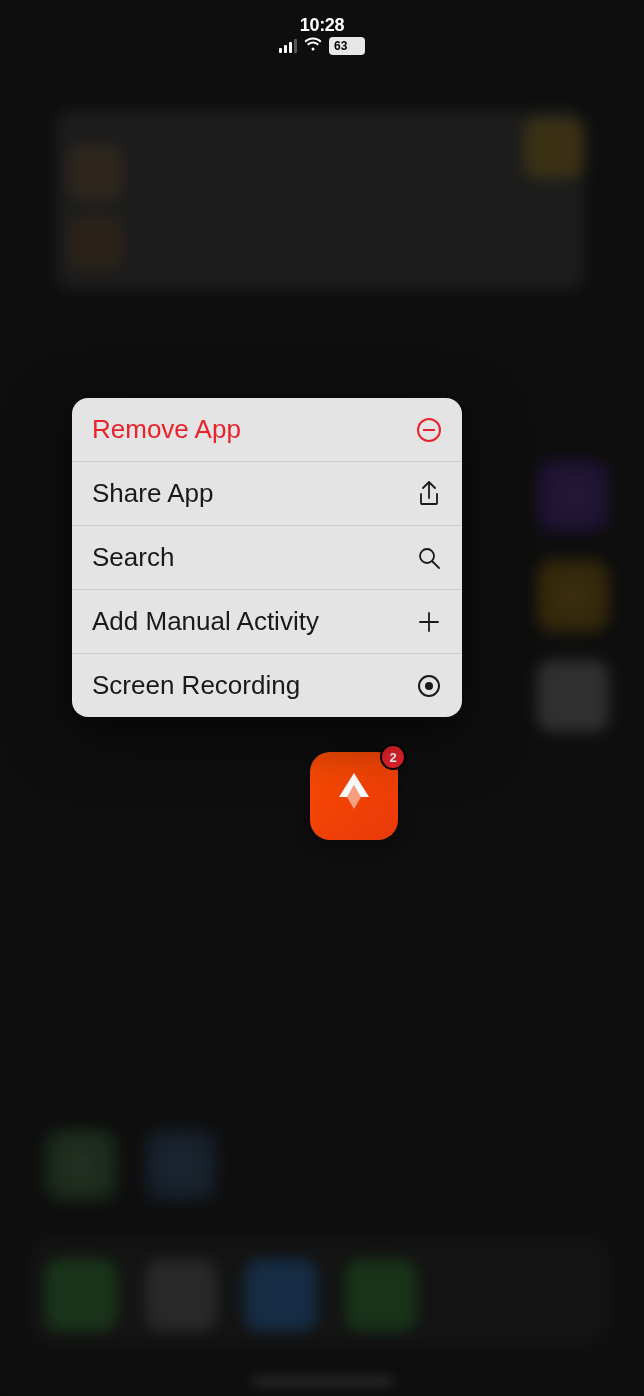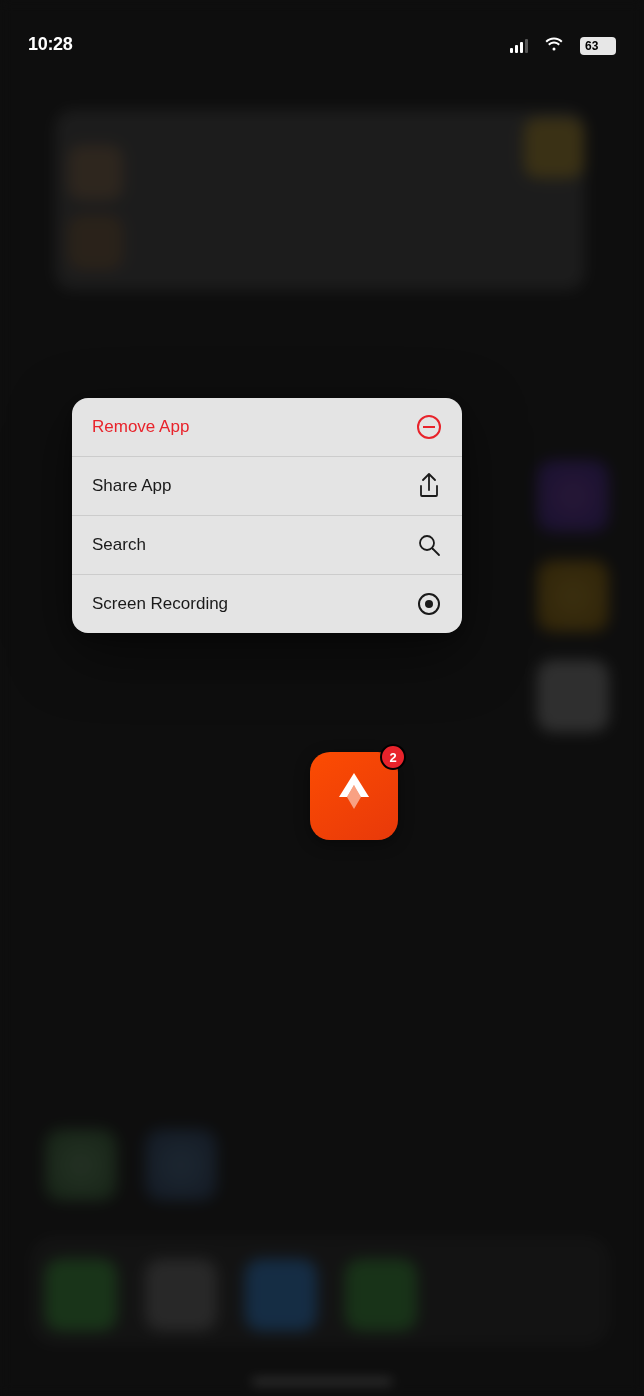--- a/index.html
+++ b/index.html
@@ -197,37 +197,38 @@
     }
 
     
     .status-bar {
       position: absolute;
       top: 0;
       left: 0;
       width: 100%;
       height: 55px;
       display: flex;
-      align-items: flex-end;
+      align-items: center;
       justify-content: space-between;
       padding: 15px 28px 0;
       z-index: 20;
+      flex-direction: column;
     }
 
     .status-time {
       font-size: 18px;
       font-weight: 700;
       color: #fff;
       letter-spacing: -0.3px;
     }
 
     .status-icons {
       display: flex;
       align-items: center;
-      gap: 17px;
+      gap: 7px;
     }
 
     .signal-bars {
       display: flex;
       align-items: flex-end;
       gap: 2px;
       height: 14px;
     }
 
     .signal-bar {
@@ -274,21 +275,21 @@
       padding: 16px 20px;
       cursor: pointer;
       transition: background 0.1s;
     }
 
     .menu-item:not(:last-child) {
       border-bottom: 1px solid rgba(0,0,0,0.1);
     }
 
     .menu-item-text {
-      font-size: 17px;
+      font-size: 26px;
       font-weight: 400;
       color: #1a1a1a;
     }
 
     .menu-item-text.red {
       color: #e8232b;
       font-weight: 400;
     }
 
     .menu-item-icon {
@@ -483,20 +484,29 @@
   <div class="menu-item">
     <span class="menu-item-text">Search</span>
     <div class="menu-item-icon">
       <svg width="24" height="24" viewBox="0 0 24 24" fill="none" class="search-icon-svg">
         <circle cx="10" cy="10" r="7" stroke="#1a1a1a" stroke-width="1.8"></circle>
         <line x1="15.5" y1="15.5" x2="22" y2="22" stroke="#1a1a1a" stroke-width="1.8" stroke-linecap="round"></line>
       </svg>
     </div>
   </div>
 
+  <div class="menu-item">
+    <span class="menu-item-text">Add Manual Activity</span>
+    <div class="menu-item-icon">
+      <svg width="22" height="22" viewBox="0 0 22 22" fill="none">
+        <line x1="11" y1="2" x2="11" y2="20" stroke="#1a1a1a" stroke-width="1.8" stroke-linecap="round"></line>
+        <line x1="2" y1="11" x2="20" y2="11" stroke="#1a1a1a" stroke-width="1.8" stroke-linecap="round"></line>
+      </svg>
+    </div>
+  </div>
 
   <div class="menu-item">
     <span class="menu-item-text">Screen Recording</span>
     <div class="menu-item-icon">
       <div class="record-icon">
         <div class="record-dot"></div>
       </div>
     </div>
   </div>
 

